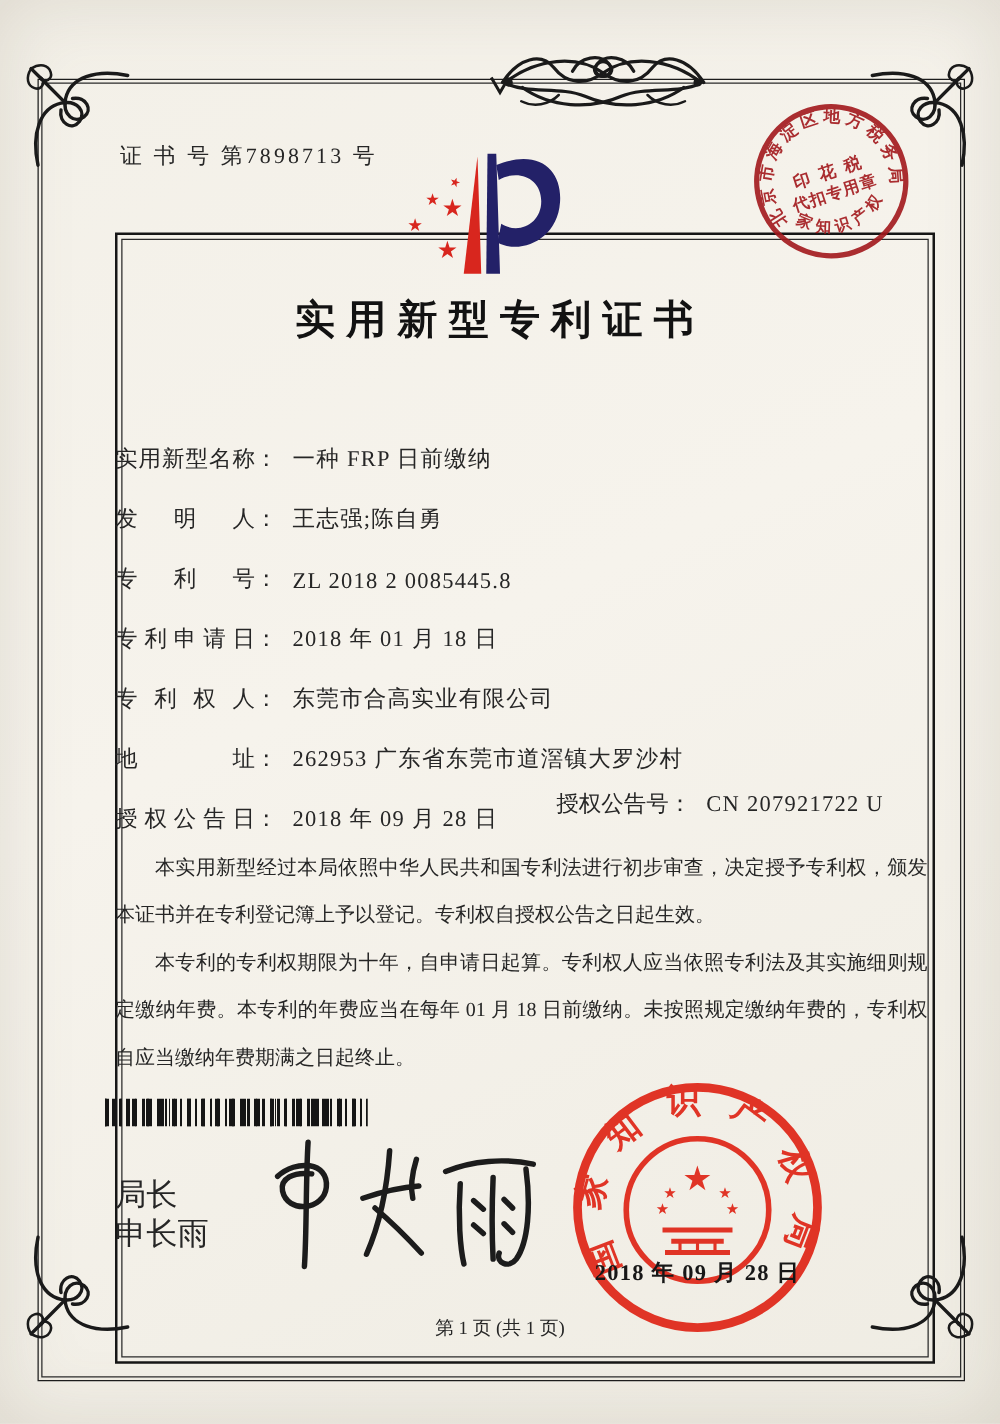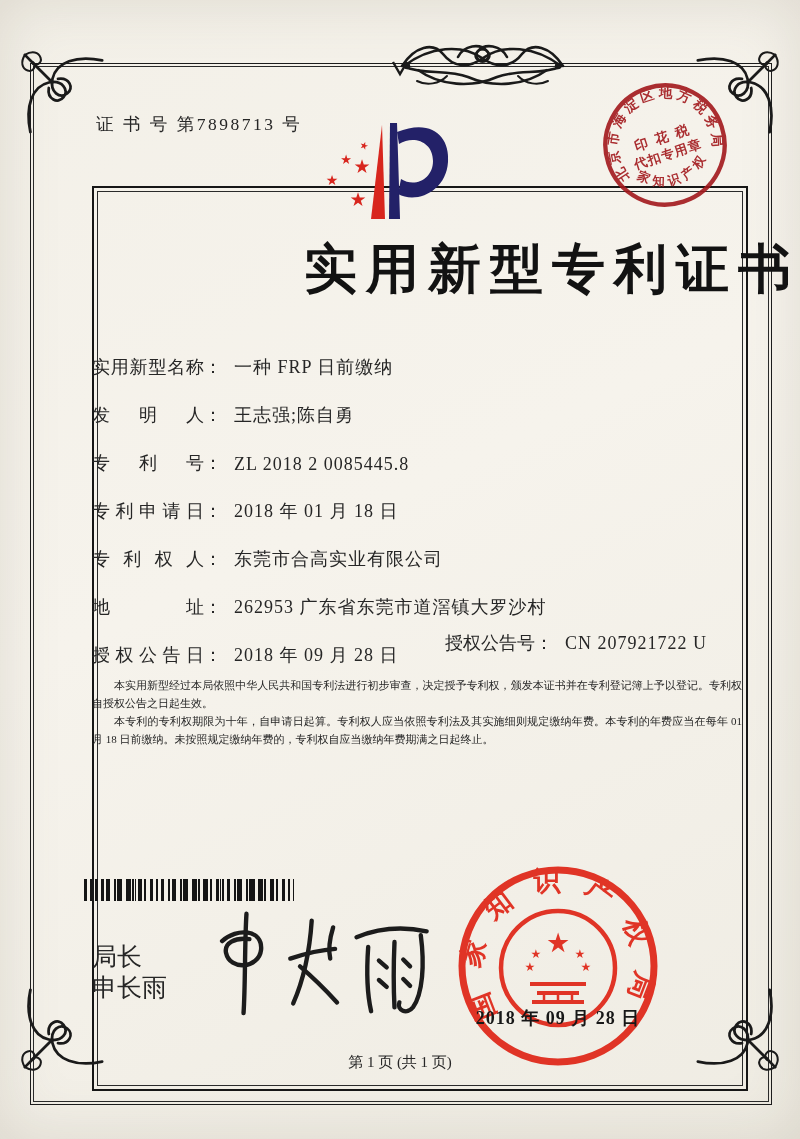--- a/index.html
+++ b/index.html
@@ -17,30 +17,30 @@
   .inner-frame::before{content:'';position:absolute;inset:3px;border:1px solid #2a2a2a;}
   .corner{position:absolute;width:92px;height:92px;z-index:2;}
   .corner.tl{left:12px;top:42px;}
   .corner.tr{left:696px;top:42px;transform:scaleX(-1);}
   .corner.bl{left:12px;top:988px;transform:scaleY(-1);}
   .corner.br{left:696px;top:988px;transform:scale(-1,-1);}
   .top-ornament{position:absolute;left:235px;top:34px;width:330px;height:64px;z-index:2;}
   
   .cert-no{position:absolute;left:96px;top:112px;font-size:17.5px;letter-spacing:2.5px;z-index:3;}
   .logo{position:absolute;left:300px;top:116px;width:200px;height:122px;z-index:3;}
-  .title{position:absolute;left:0;right:0;top:234px;text-align:right;font-size:53px;
+  .title{position:absolute;left:0;right:0;top:234px;text-align:center;font-size:32px;
         font-weight:700;letter-spacing:9px;color:#121212;z-index:3;}
   .fields{position:absolute;left:92px;top:331px;width:650px;z-index:3;font-size:18px;}
   .field-row{height:48px;display:flex;align-items:flex-end;position:relative;}
   .flabel{display:inline-block;width:112px;text-align:justify;text-align-last:justify;}
   .colon{margin:0 12px 0 0;}
   .fvalue{letter-spacing:1px;}
   .grant-right{position:absolute;left:353px;top:0;height:48px;display:flex;align-items:center;}
-  .paras{position:absolute;left:92px;top:676px;width:650px;font-size:11px;
-        line-height:18px;text-align:justify;z-index:3;}
+  .paras{position:absolute;left:92px;top:676px;width:650px;font-size:16px;
+        line-height:38px;text-align:justify;z-index:3;}
   .paras p{margin:0;text-indent:2em;}
   .barcode{position:absolute;left:84px;top:879px;width:210px;height:22px;z-index:3;
         background:
           repeating-linear-gradient(90deg,#151515 0 2px,transparent 2px 6px),
           repeating-linear-gradient(90deg,#151515 0 3px,transparent 3px 11px),
           repeating-linear-gradient(90deg,#151515 0 1px,transparent 1px 17px);}
   .signer{position:absolute;left:92px;top:941px;font-size:25px;line-height:31px;z-index:3;
         font-family:"Liberation Sans","DejaVu Sans",sans-serif;}
   .signature{position:absolute;left:202px;top:906px;width:235px;height:112px;z-index:3;}
   .bottom-seal{position:absolute;left:452px;top:864px;width:212px;height:210px;z-index:4;opacity:.95;}

